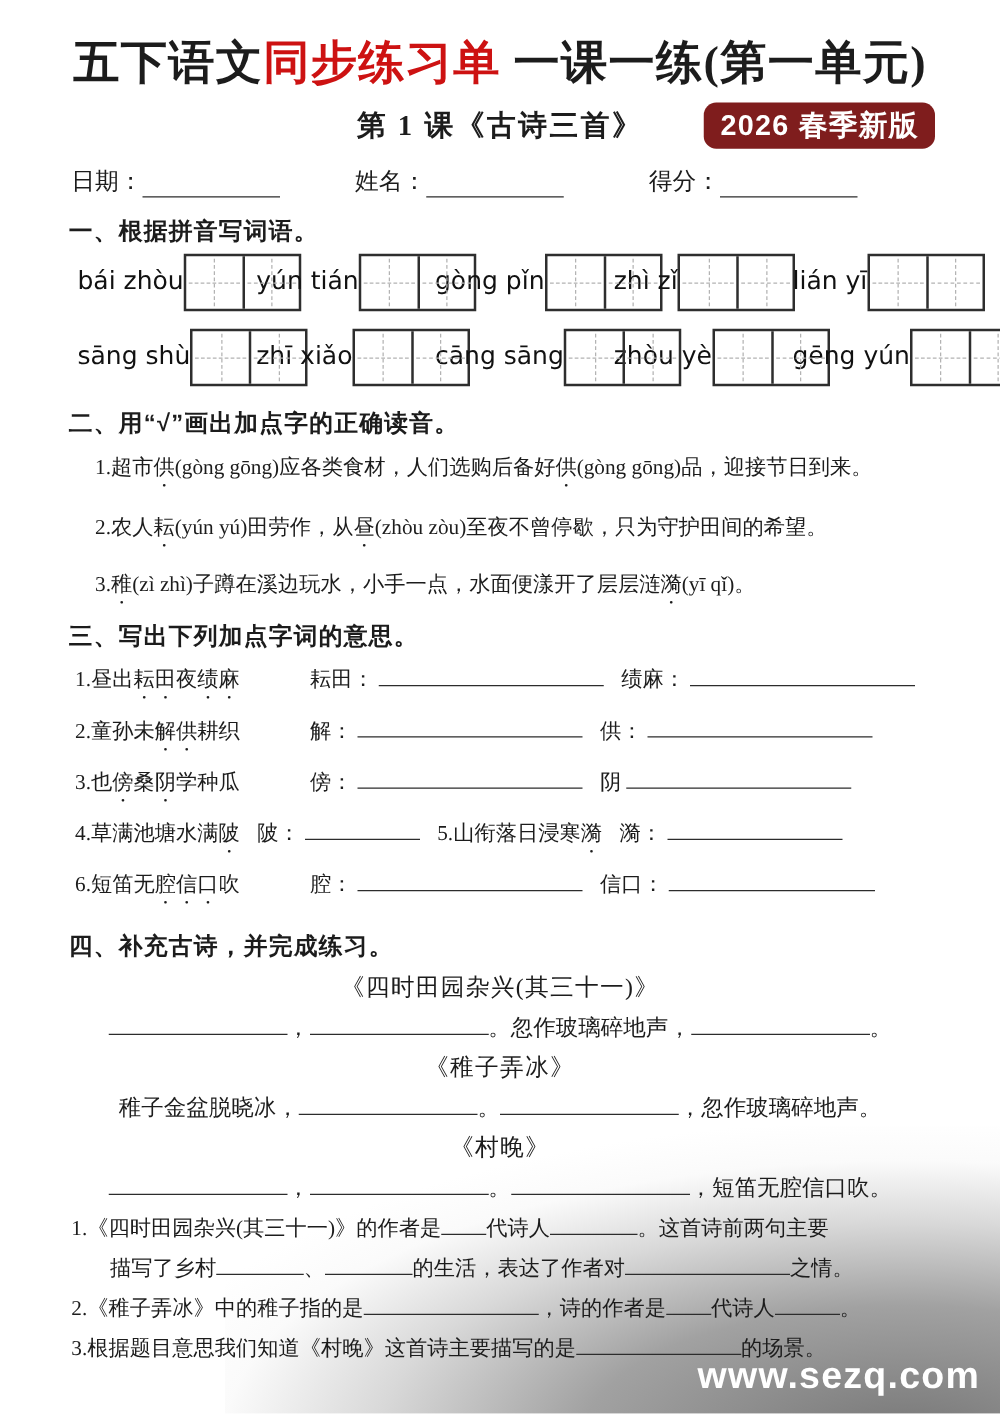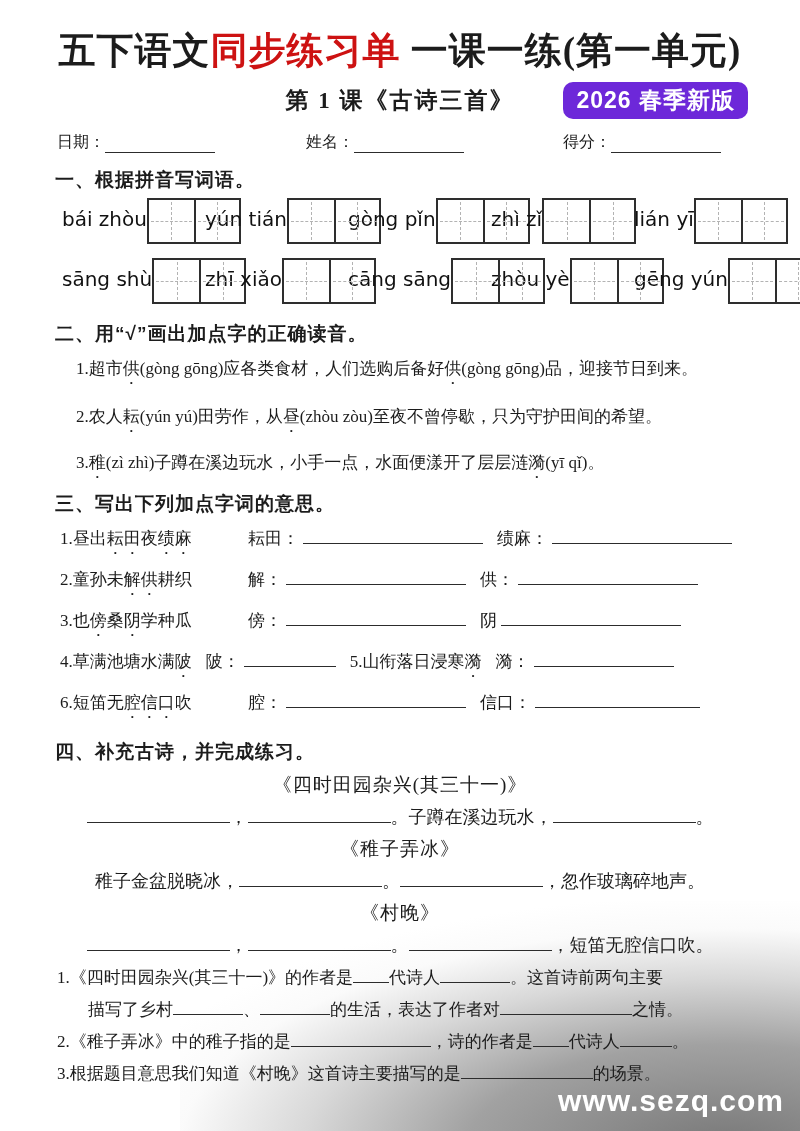--- a/index.html
+++ b/index.html
@@ -12,25 +12,25 @@
   }
   .content { position:relative; z-index:2; padding-top:30px; }
 
   
   .title { text-align:center; font-size:37px; font-weight:bold; letter-spacing:1px; line-height:1.15; white-space:nowrap; }
   .title .red { color:#cd1212; }
   .subrow { position:relative; height:38px; margin-top:8px; }
   .subtitle { text-align:center; font-size:23px; font-weight:bold; letter-spacing:2px; padding-top:4px; }
   .badge {
     position:absolute; right:52px; top:1px;
-    background:#6d28d9; color:#fff; font-weight:bold;
+    background:#7f1d1d; color:#fff; font-weight:bold;
     font-family:"Liberation Sans","DejaVu Sans",sans-serif;
     font-size:23px; padding:3px 13px; border-radius:10px; letter-spacing:1px;
   }
-  .fields { display:flex; margin:13px 0 0 57px; font-size:16px;gap:31px; }
+  .fields { display:flex; margin:13px 0 0 57px; font-size:19px; }
   .field { display:flex; align-items:flex-end; }
   .f2 { margin-left:60px; } .f3 { margin-left:68px; }
 
   
   .blank { display:inline-block; height:0.95em; border-bottom:1.6px solid #2c2c2c; vertical-align:baseline; }
   .w36{width:36px}.w52{width:52px}.w70{width:70px}.w92{width:92px}
   .w110{width:110px}.w132{width:132px}.w140{width:140px}.w143{width:143px}.w165{width:165px}.w180{width:180px}
 
   
   .shead {
@@ -190,21 +190,21 @@
 
     <div class="shead h3">三、写出下列加点字词的意思。</div>
     <div class="row3"><span class="phrase"><span>1.昼出</span><span class="dot">耘田</span><span>夜</span><span class="dot">绩麻</span><span></span></span><span class="term">耘田：</span><span class="blank w180"></span><span class="gap"></span><span class="term">绩麻：</span><span class="blank w180"></span></div>
     <div class="row3"><span class="phrase"><span>2.童孙未</span><span class="dot">解</span><span></span><span class="dot">供</span><span>耕织</span></span><span class="term">解：</span><span class="blank w180"></span><span class="gap"></span><span class="term">供：</span><span class="blank w180"></span></div>
     <div class="row3"><span class="phrase"><span>3.也</span><span class="dot">傍</span><span>桑</span><span class="dot">阴</span><span>学种瓜</span></span><span class="term">傍：</span><span class="blank w180"></span><span class="gap"></span><span class="term">阴</span><span class="blank w180"></span></div>
     <div class="row3"><span>4.草满池塘水满</span><span class="dot">陂</span><span class="gap"></span><span class="term">陂：</span><span class="blank w92"></span><span class="gap"></span><span>5.山衔落日浸寒</span><span class="dot">漪</span><span class="gap"></span><span class="term">漪：</span><span class="blank w140"></span></div>
     <div class="row3"><span class="phrase"><span>6.短笛无</span><span class="dot">腔</span><span></span><span class="dot">信口</span><span>吹</span></span><span class="term">腔：</span><span class="blank w180"></span><span class="gap"></span><span class="term">信口：</span><span class="blank w165"></span></div>
 
     <div class="shead h4">四、补充古诗，并完成练习。</div>
     <div class="ptitle">《四时田园杂兴(其三十一)》</div>
-    <p class="pline"><span class="blank w143"></span><span>，</span><span class="blank w143"></span><span>。子蹲在溪边玩水，</span><span class="blank w143"></span><span>。</span></p>
+    <p class="pline"><span class="blank w143"></span><span>，</span><span class="blank w143"></span><span>。忽作玻璃碎地声，</span><span class="blank w143"></span><span>。</span></p>
     <div class="ptitle">《稚子弄冰》</div>
     <p class="pline"><span>稚子金盆脱晓冰，</span><span class="blank w143"></span><span>。</span><span class="blank w143"></span><span>，忽作玻璃碎地声。</span></p>
     <div class="ptitle">《村晚》</div>
     <p class="pline"><span class="blank w143"></span><span>，</span><span class="blank w143"></span><span>。</span><span class="blank w143"></span><span>，短笛无腔信口吹。</span></p>
 
     <p class="qline"><span>1.《四时田园杂兴(其三十一)》的作者是</span><span class="blank w36"></span><span>代诗人</span><span class="blank w70"></span><span>。这首诗前两句主要</span></p>
     <p class="qline qcont"><span>描写了乡村</span><span class="blank w70"></span><span>、</span><span class="blank w70"></span><span>的生活，表达了作者对</span><span class="blank w132"></span><span>之情。</span></p>
     <p class="qline"><span>2.《稚子弄冰》中的稚子指的是</span><span class="blank w140"></span><span>，诗的作者是</span><span class="blank w36"></span><span>代诗人</span><span class="blank w52"></span><span>。</span></p>
     <p class="qline"><span>3.根据题目意思我们知道《村晚》这首诗主要描写的是</span><span class="blank w132"></span><span>的场景。</span></p>
 

